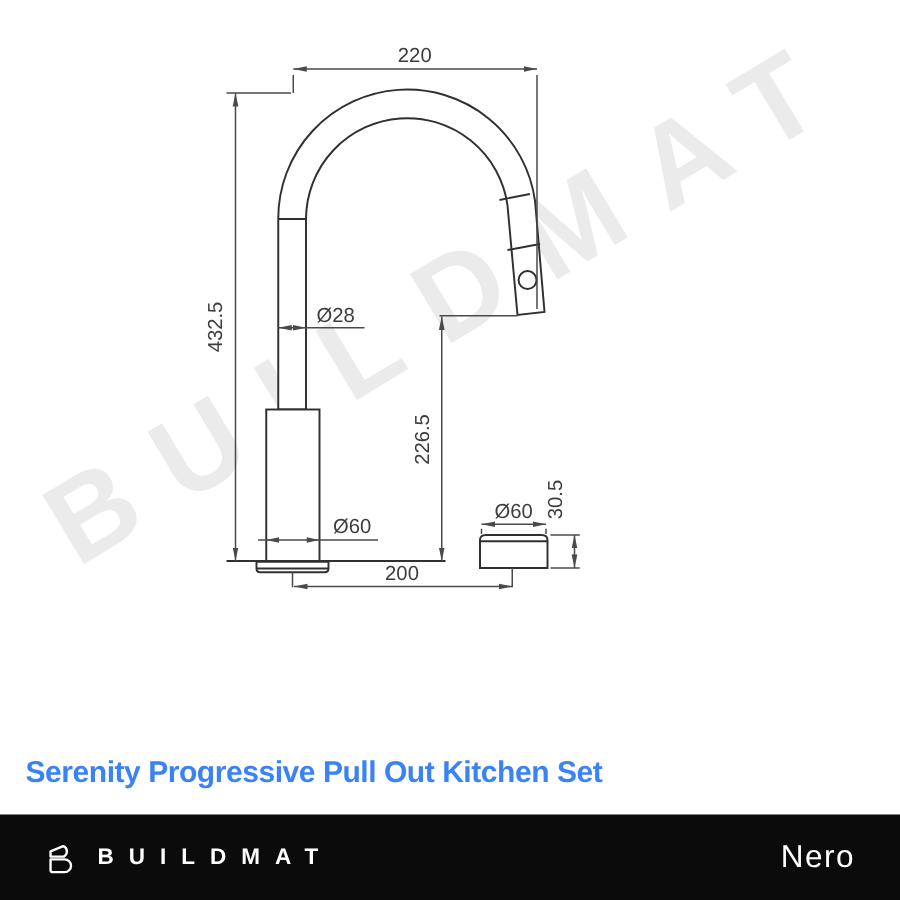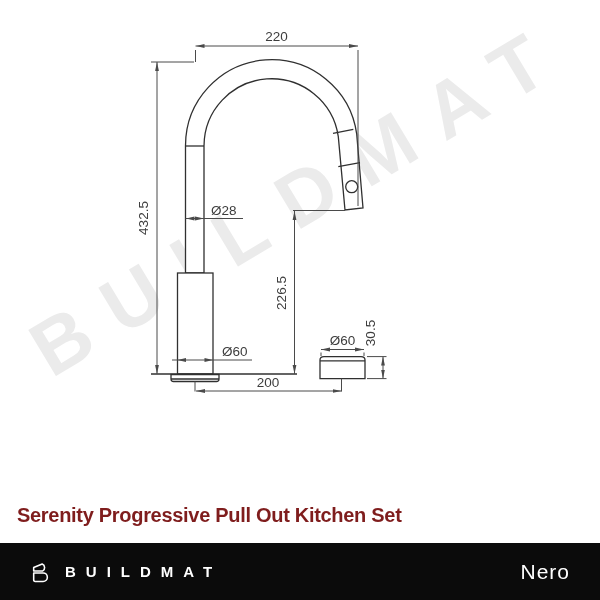--- a/index.html
+++ b/index.html
@@ -14,21 +14,21 @@
     color:#ebebeb;white-space:nowrap;user-select:none;z-index:0;
   }
   svg.drawing{position:absolute;left:0;top:0;z-index:1;}
   .obj{stroke:#303030;stroke-width:1.3;fill:none;}
   .objf{stroke:#303030;stroke-width:1.3;fill:#ffffff;}
   .dim{stroke:#4a4a4a;stroke-width:1;fill:none;}
   .dimf{fill:#4a4a4a;stroke:none;}
   .dimtext{fill:#3d3d3d;font-size:13.5px;stroke:none;font-family:"Liberation Sans",sans-serif;}
   .title{
     position:absolute;left:17px;top:504px;z-index:2;
-    font-size:20px;font-weight:700;letter-spacing:-0.3px;color:#7f1d1d;
+    font-size:20px;font-weight:700;letter-spacing:-0.3px;color:#3b82f6;
   }
   .footer{
     position:absolute;left:0;top:543px;width:600px;height:57px;z-index:2;
     background:#0b0b0b;display:flex;align-items:center;
     padding:0 30px;box-sizing:border-box;
   }
   .brandwrap{display:flex;align-items:center;gap:11px;}
   .brandname{
     color:#ffffff;font-size:15px;font-weight:700;letter-spacing:10px;
   }

